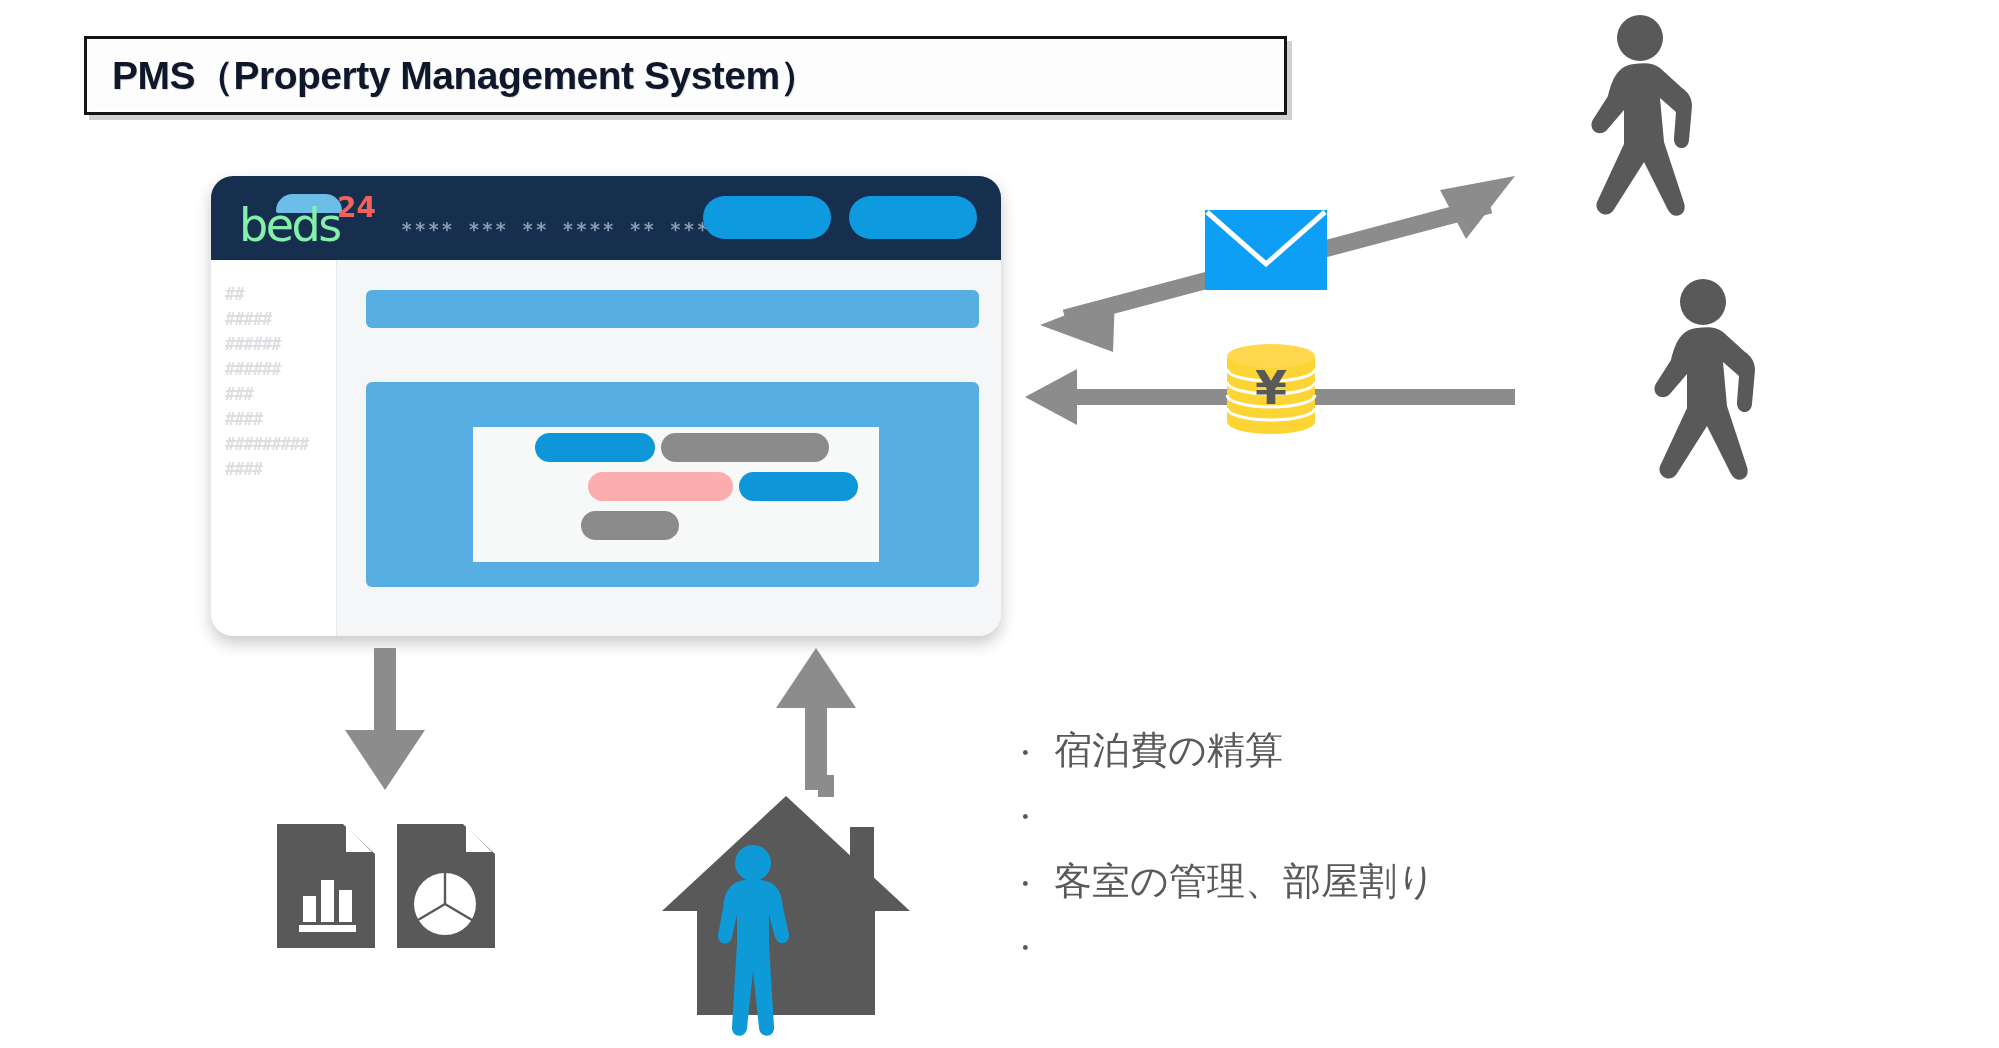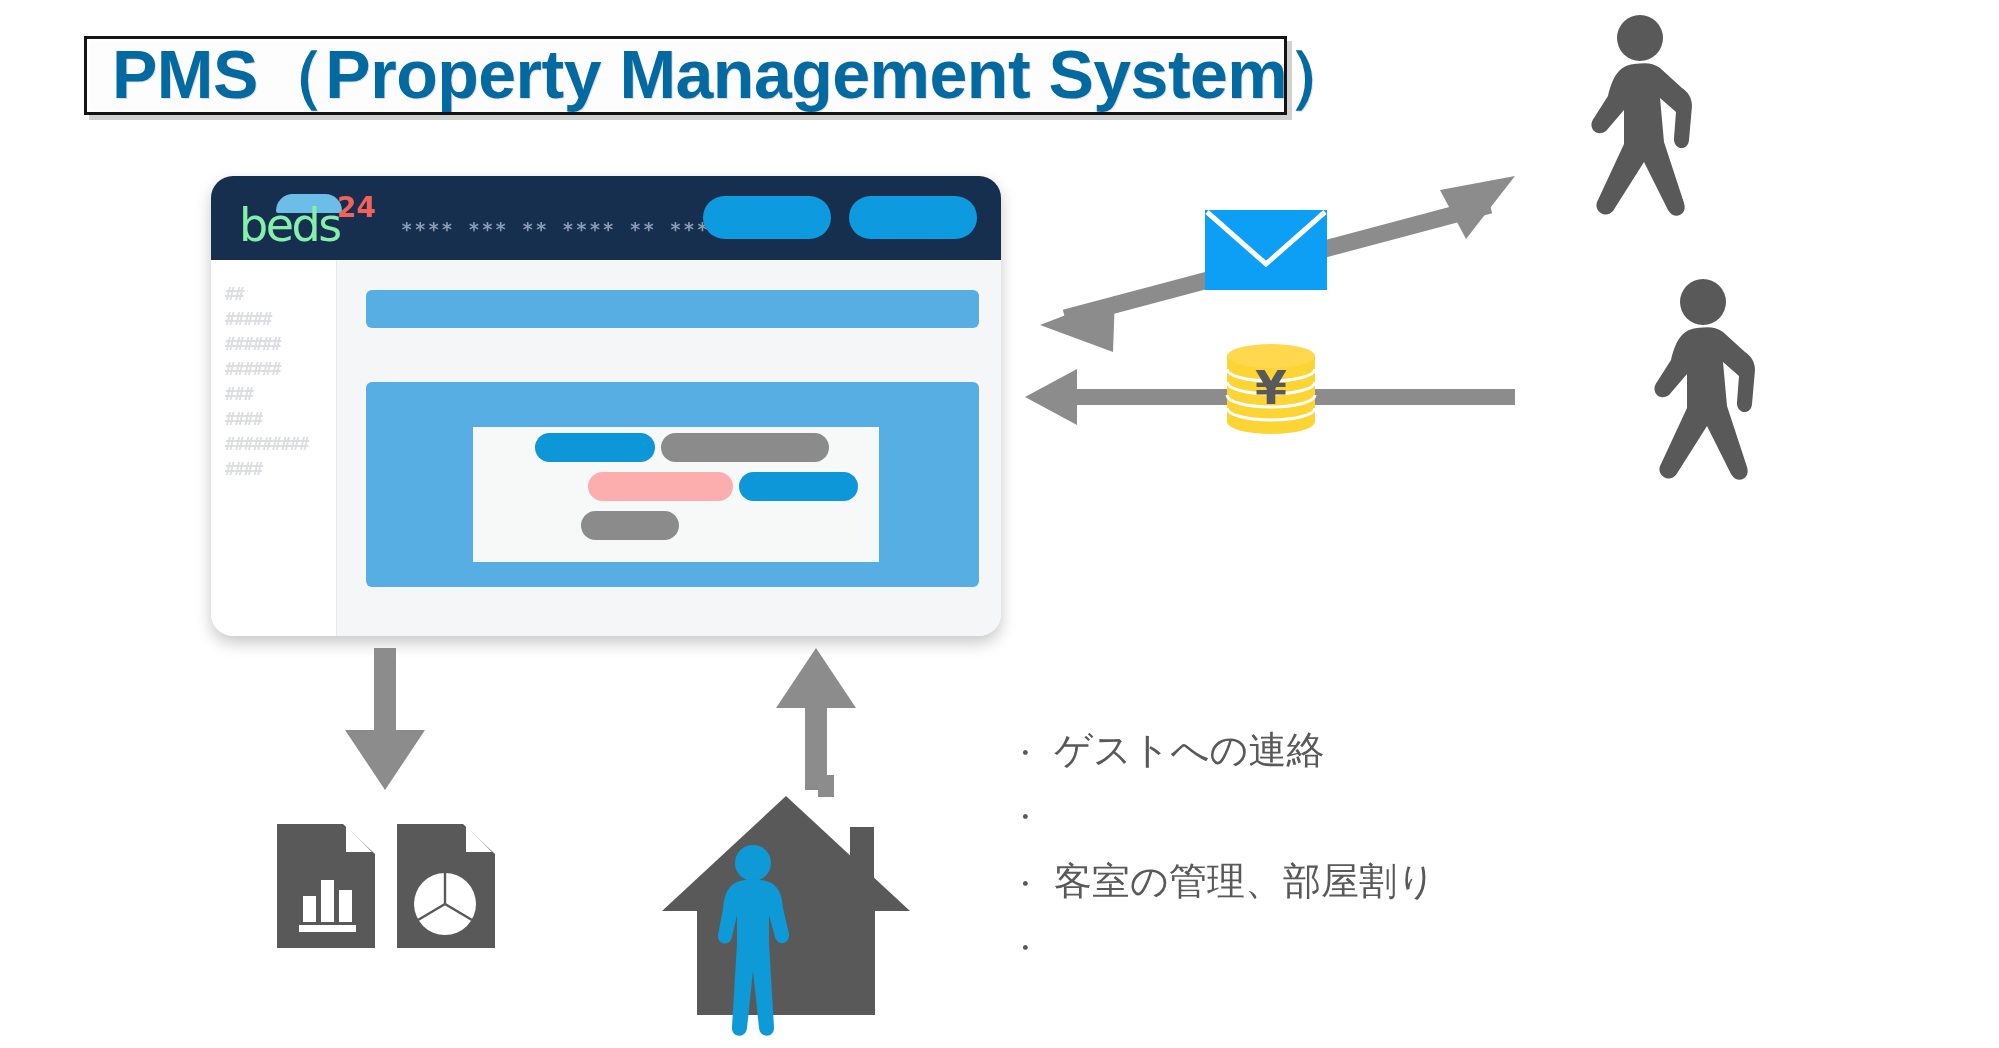--- a/index.html
+++ b/index.html
@@ -32,23 +32,23 @@
     width: 1203px;
     height: 79px;
     background: #fdfdfd;
     border: 3px solid #141414;
     box-shadow: 5px 5px 0 rgba(0,0,0,0.18), 0 0 0 2px #ffffff inset;
     display: flex;
     align-items: center;
     padding-left: 25px;
   }
   .title-banner-text {
-    font-size: 68px;
+    font-size: 39px;
     font-weight: bold;
-    color: #0369a1;
+    color: #0f172a;
     letter-spacing: -0.5px;
     white-space: nowrap;
     text-shadow: 1px 1px 0 rgba(0,0,0,0.12);
   }
 
   
   .app-window {
     position: absolute;
     left: 211px;
     top: 176px;
@@ -405,21 +405,21 @@
                L85,168 L80,252 C79,263 94,264 95,253 L101,196 L107,253
                C108,264 123,263 122,252 L117,168 L117,140 L123,162
                C126,172 138,169 137,159 L131,133 C130,119 126,109 114,106
                C106,104 96,104 88,106 Z" fill="#0d9ad6"></path>
     </g>
   </svg>
 
   <div class="bullets">
     <div class="bullet-row">
       <span class="bullet-dot">・</span>
-      <span>ゲストへの連絡</span>
+      <span>宿泊費の精算</span>
     </div>
     <div class="bullet-row">
       <span class="bullet-dot">・</span>
     </div>
     <div class="bullet-row">
       <span class="bullet-dot">・</span>
       <span>客室の管理、部屋割り</span>
     </div>
     <div class="bullet-row">
       <span class="bullet-dot">・</span>

